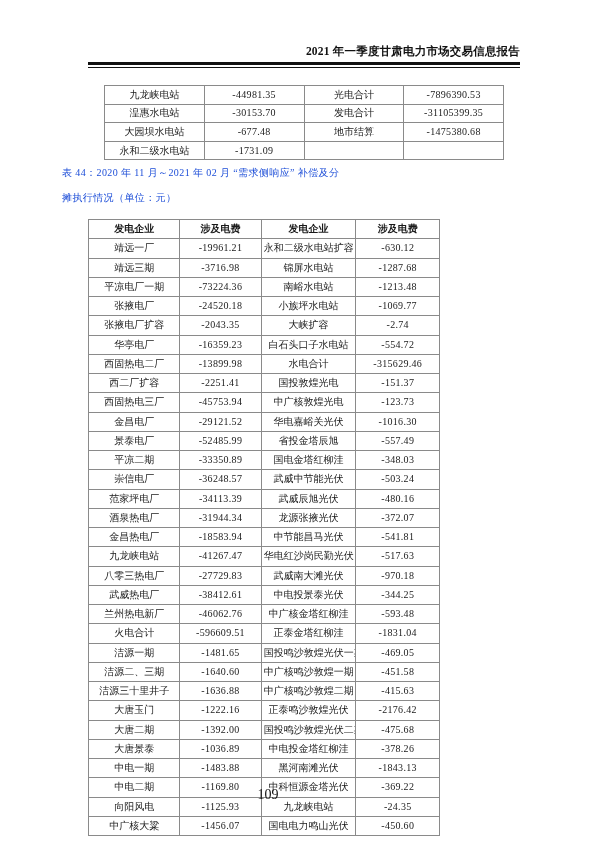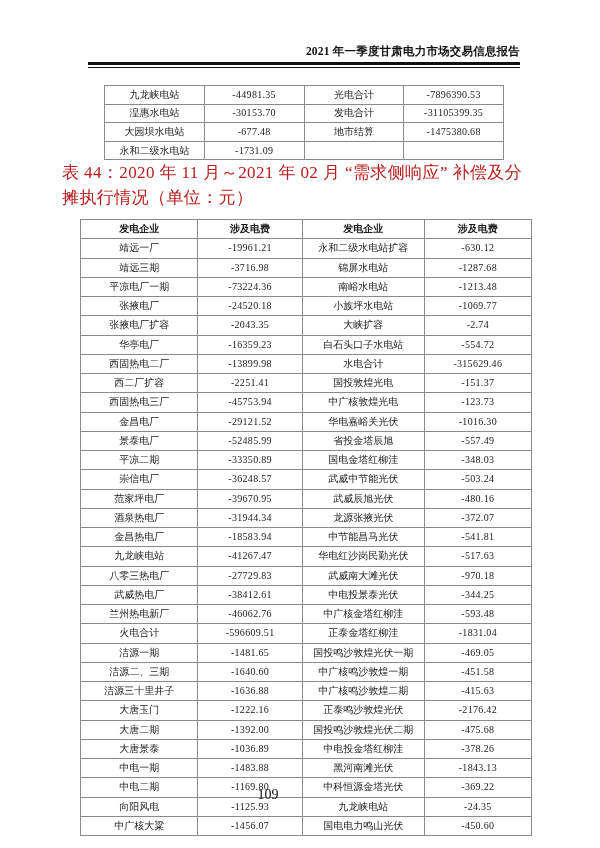--- a/index.html
+++ b/index.html
@@ -75,34 +75,34 @@
     width: 400px;
   }
   .table-top table.doc td { height: 17.6px; }
 
   
   .caption {
     position: absolute;
     left: 62px;
     top: 160px;
     width: 480px;
-    font-size: 17px;
+    font-size: 10px;
     line-height: 25px;
     letter-spacing: 0.4px;
-    color: #b91c1c;
+    color: #1d4ed8;
     text-align: justify;
   }
   .caption .ln { display: block; }
 
   
   .table-main {
     position: absolute;
-    left: 80px;
+    left: 88px;
     top: 219px;
-    width: 452px;
+    width: 352px;
   }
   .table-main table.doc td { height: 18.25px; }
   .table-main thead td { font-weight: 700; height: 18.5px; }
 
   
   .folio {
     position: absolute;
     left: 0;
     top: 787px;
     width: 536px;
@@ -247,21 +247,21 @@
             <td class="num">-348.03</td>
           </tr>
           <tr>
             <td class="">崇信电厂</td>
             <td class="num">-36248.57</td>
             <td class="">武威中节能光伏</td>
             <td class="num">-503.24</td>
           </tr>
           <tr>
             <td class="">范家坪电厂</td>
-            <td class="num">-39670.95</td>
+            <td class="num">-34113.39</td>
             <td class="">武威辰旭光伏</td>
             <td class="num">-480.16</td>
           </tr>
           <tr>
             <td class="">酒泉热电厂</td>
             <td class="num">-31944.34</td>
             <td class="">龙源张掖光伏</td>
             <td class="num">-372.07</td>
           </tr>
           <tr>

